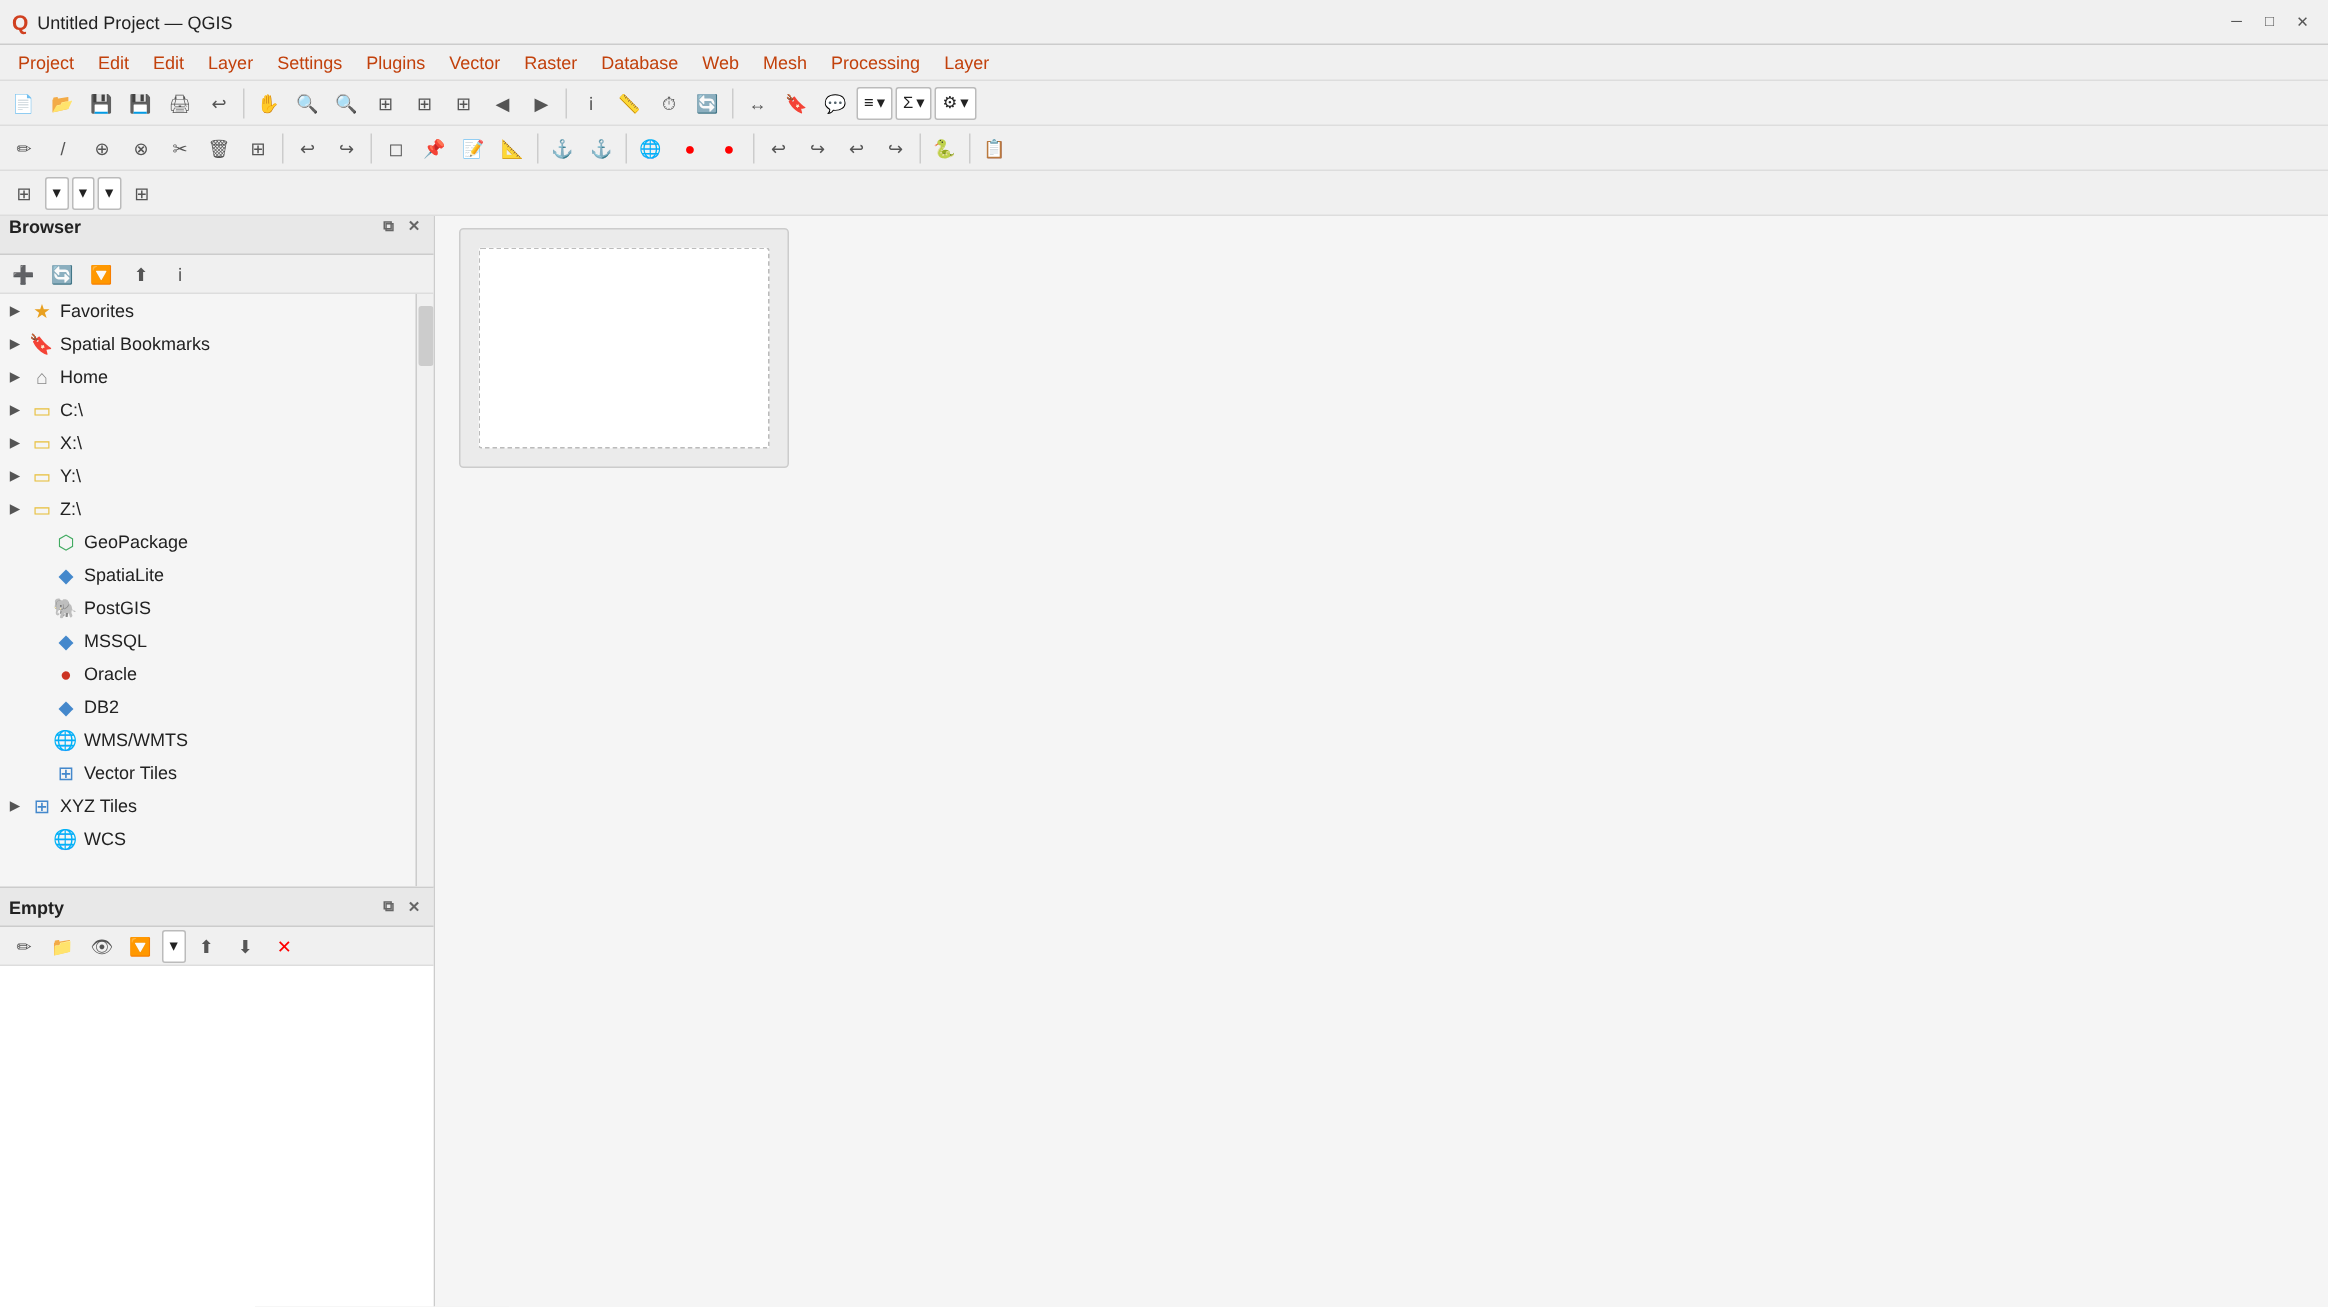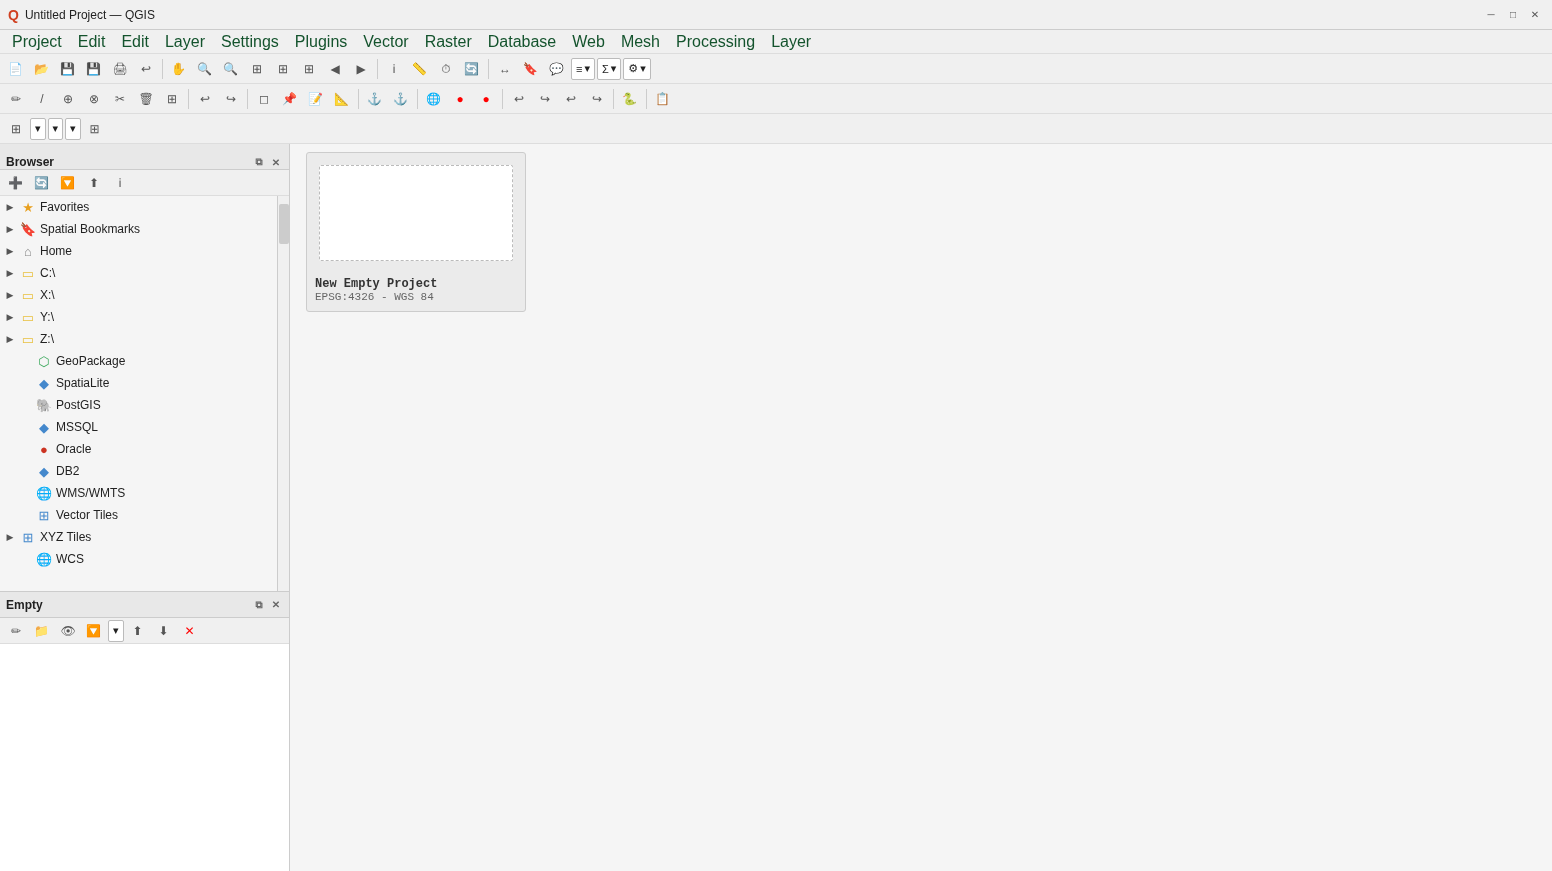--- a/index.html
+++ b/index.html
@@ -6,37 +6,37 @@
     body { font-family: 'Segoe UI', Arial, sans-serif; font-size: 12px; background: #f0f0f0; color: #222; width: 1552px; height: 871px; overflow: hidden; }
     
     
     #title-bar { background: #f0f0f0; height: 30px; display: flex; align-items: center; justify-content: space-between; padding: 0 8px; border-bottom: 1px solid #ccc; }
     #title-bar-left { display: flex; align-items: center; gap: 6px; }
     #title-bar-controls { display: flex; gap: 4px; }
     .title-btn { width: 18px; height: 18px; display: flex; align-items: center; justify-content: center; cursor: pointer; font-size: 10px; color: #555; }
     
     
     #menu-bar { background: #f0f0f0; height: 24px; display: flex; align-items: center; padding: 0 4px; border-bottom: 1px solid #ddd; }
-    .menu-item { padding: 2px 8px; cursor: pointer; font-size: 16px; color: #14532d; }
+    .menu-item { padding: 2px 8px; cursor: pointer; font-size: 12px; color: #c2410c; }
     
     
     .toolbar { background: #f0f0f0; height: 30px; display: flex; align-items: center; padding: 0 4px; gap: 2px; border-bottom: 1px solid #ddd; flex-wrap: wrap; }
     .tb-btn { width: 24px; height: 24px; display: flex; align-items: center; justify-content: center; cursor: pointer; border: 1px solid transparent; border-radius: 2px; font-size: 12px; color: #555; }
     .tb-sep { width: 1px; height: 20px; background: #ccc; margin: 0 2px; }
     .tb-dropdown { display: flex; align-items: center; cursor: pointer; border: 1px solid #bbb; border-radius: 2px; background: white; height: 22px; padding: 0 4px; font-size: 11px; gap: 2px; }
     
     
     #main { display: flex; height: calc(871px - 30px - 24px - 30px - 30px - 30px); }
     
     
     #left-panel { width: 290px; display: flex; flex-direction: column; background: #f5f5f5; border-right: 1px solid #ccc; }
     
     
     #browser-panel { flex: 1; display: flex; flex-direction: column; min-height: 0; }
-    #browser-header { background: #e8e8e8; height: 26px; display: flex; align-items: flex-end; padding: 0 6px; border-bottom: 1px solid #ccc; font-weight: bold; font-size: 12px; gap: 6px; }
+    #browser-header { background: #e8e8e8; height: 26px; display: flex; align-items: flex-start; padding: 0 6px; border-bottom: 1px solid #ccc; font-weight: bold; font-size: 12px; gap: 6px; }
     #browser-toolbar { background: #f0f0f0; height: 26px; display: flex; align-items: center; padding: 0 4px; gap: 2px; border-bottom: 1px solid #ddd; }
     .tree-item { display: flex; align-items: center; padding: 2px 4px; cursor: pointer; gap: 4px; height: 22px; }
     .tree-arrow { width: 12px; height: 12px; display: flex; align-items: center; justify-content: center; font-size: 9px; color: #555; flex-shrink: 0; }
     .tree-icon { width: 16px; height: 16px; display: flex; align-items: center; justify-content: center; font-size: 13px; flex-shrink: 0; }
     .tree-label { font-size: 12px; color: #222; }
     
     
     #layers-panel { height: 280px; display: flex; flex-direction: column; border-top: 1px solid #ccc; }
     #layers-header { background: #e8e8e8; height: 26px; display: flex; align-items: center; padding: 0 6px; border-bottom: 1px solid #ccc; font-weight: bold; font-size: 12px; gap: 6px; }
     #layers-toolbar { background: #f0f0f0; height: 26px; display: flex; align-items: center; padding: 0 4px; gap: 2px; border-bottom: 1px solid #ddd; }
@@ -316,20 +316,16 @@
         <div class="tb-btn" style="color:red;">✕</div>
       </div>
       <div id="layers-content"></div>
     </div>
   </div>
 
   <div id="main-content">
     <div id="templates-area">
       <div class="template-card">
         <div class="template-thumb"></div>
-        <div class="template-info">
-          <div class="template-name">New Empty Project</div>
-          <div class="template-crs">EPSG:4326 - WGS 84</div>
-        </div>
       </div>
     </div>
   </div>
 </div>
 
 </body></html>

